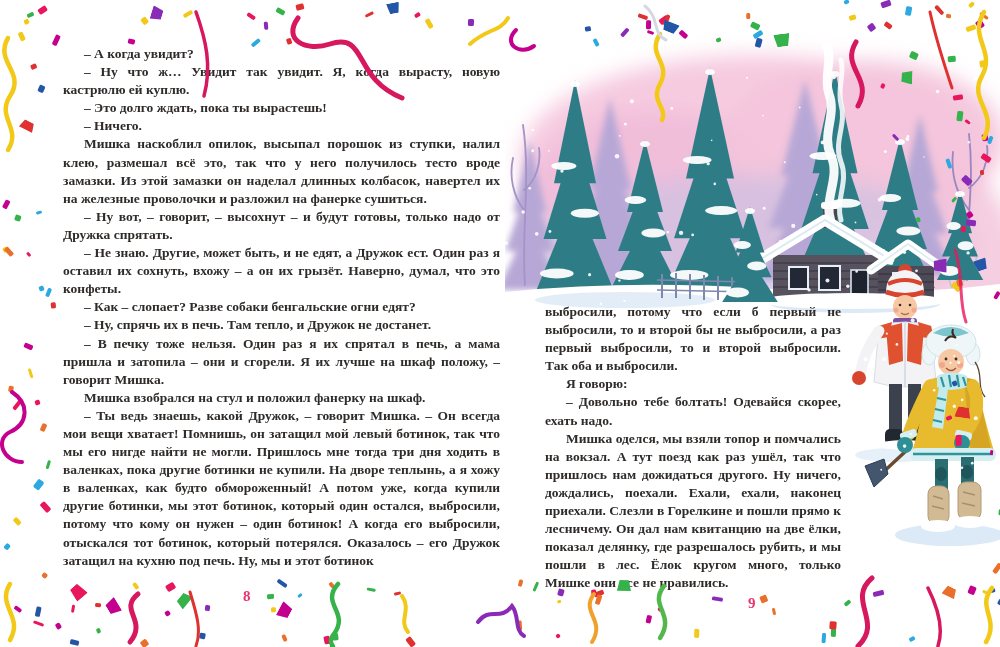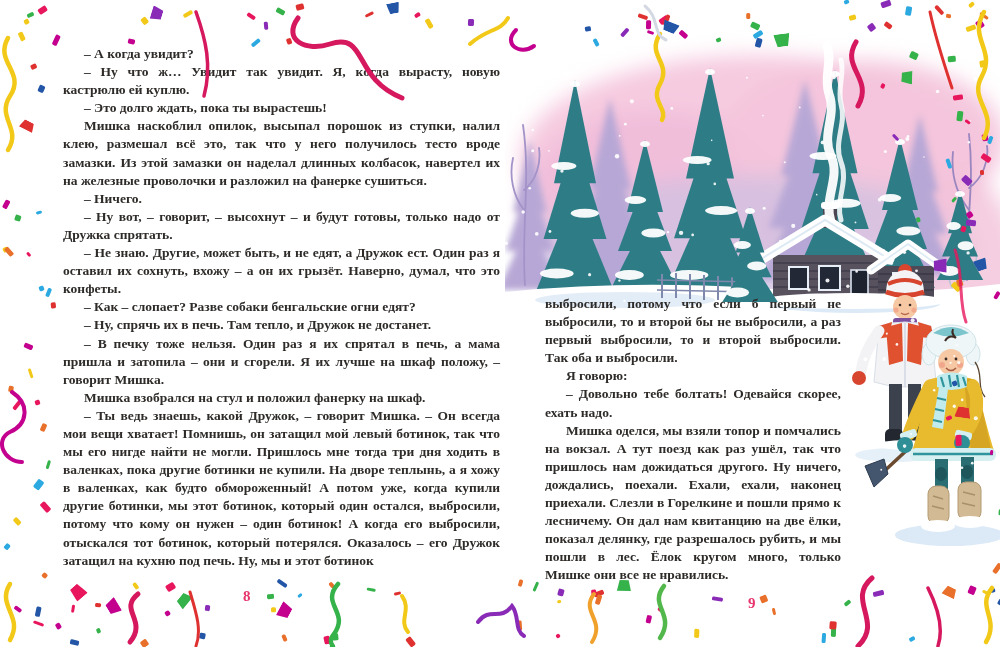--- a/index.html
+++ b/index.html
@@ -4,21 +4,21 @@
 <style>
   html,body{margin:0;padding:0;background:#ffffff;}
   body{width:1000px;height:647px;overflow:hidden;
        font-family:"Liberation Serif","DejaVu Serif",serif;}
   .spread{position:relative;width:1000px;height:647px;background:#fff;}
   #illu{position:absolute;left:505px;top:30px;width:495px;height:552px;z-index:1;}
   .text-col{position:absolute;z-index:3;color:#2e2b29;font-weight:bold;
             font-size:13.5px;line-height:18.1px;text-align:justify;
             hyphens:auto;-webkit-hyphens:auto;}
   .text-col p{margin:0;text-indent:1.55em;}
-  .text-col p.cont{text-indent:0;}
+  .text-col p.cont{text-indent:0;margin-top:8px;}
   .left-col{left:63px;top:45px;width:437px;}
   .right-col{left:545px;top:295px;width:296px;}
   .page-num{position:absolute;z-index:4;font-weight:bold;font-size:15px;color:#e8356d;}
   #pn-left{left:243px;top:588px;}
   #pn-right{left:748px;top:595px;}
   #confetti{position:absolute;left:0;top:0;width:1000px;height:647px;z-index:5;pointer-events:none;}
   #confetti div{position:absolute;}
   #ribbons{position:absolute;left:0;top:0;width:1000px;height:647px;z-index:6;pointer-events:none;}
 </style>
 </head>
@@ -298,22 +298,22 @@
         <circle cx="399.58354115486145" cy="416.11578464508057" r="1.78689124584198" fill="#fff" opacity="0.9"></circle>
         <circle cx="484.7698938846588" cy="313.46771717071533" r="0.8926365077495575" fill="#fff" opacity="0.9"></circle>
         <circle cx="429.1976433992386" cy="360.20636558532715" r="1.2861710071563721" fill="#fff" opacity="0.9"></circle>
       </g>
   </svg>
 
   <div class="text-col left-col" lang="ru">
     <p>– А когда увидит?</p>
     <p>– Ну что ж… Увидит так увидит. Я, когда вырасту, новую кастрюлю ей куплю.</p>
     <p>– Это долго ждать, пока ты вырастешь!</p>
+    <p>– Ничего.</p>
     <p>Мишка наскоблил опилок, высыпал порошок из ступки, налил клею, размешал всё это, так что у него получилось тесто вроде замазки. Из этой замазки он наделал длинных колбасок, навертел их на железные проволочки и разложил на фанерке сушиться.</p>
-    <p>– Ничего.</p>
     <p>– Ну вот, – говорит, – высохнут – и будут готовы, только надо от Дружка спрятать.</p>
     <p>– Не знаю. Другие, может быть, и не едят, а Дружок ест. Один раз я оставил их сохнуть, вхожу – а он их грызёт. Наверно, думал, что это конфеты.</p>
     <p>– Как – слопает? Разве собаки бенгальские огни едят?</p>
     <p>– Ну, спрячь их в печь. Там тепло, и Дружок не достанет.</p>
     <p>– В печку тоже нельзя. Один раз я их спрятал в печь, а мама пришла и затопила – они и сгорели. Я их лучше на шкаф положу, – говорит Мишка.</p>
     <p>Мишка взобрался на стул и положил фанерку на шкаф.</p>
     <p>– Ты ведь знаешь, какой Дружок, – говорит Мишка. – Он всегда мои вещи хватает! Помнишь, он затащил мой левый ботинок, так что мы его нигде найти не могли. Пришлось мне тогда три дня ходить в валенках, пока другие ботинки не купили. На дворе теплынь, а я хожу в валенках, как будто обмороженный! А потом уже, когда купили другие ботинки, мы этот ботинок, который один остался, выбросили, потому что кому он нужен – один ботинок! А когда его выбросили, отыскался тот ботинок, который потерялся. Оказалось – его Дружок затащил на кухню под печь. Ну, мы и этот ботинок</p>
   </div>
   <div id="pn-left" class="page-num" style="color: rgb(232, 53, 109);">8</div>
 

